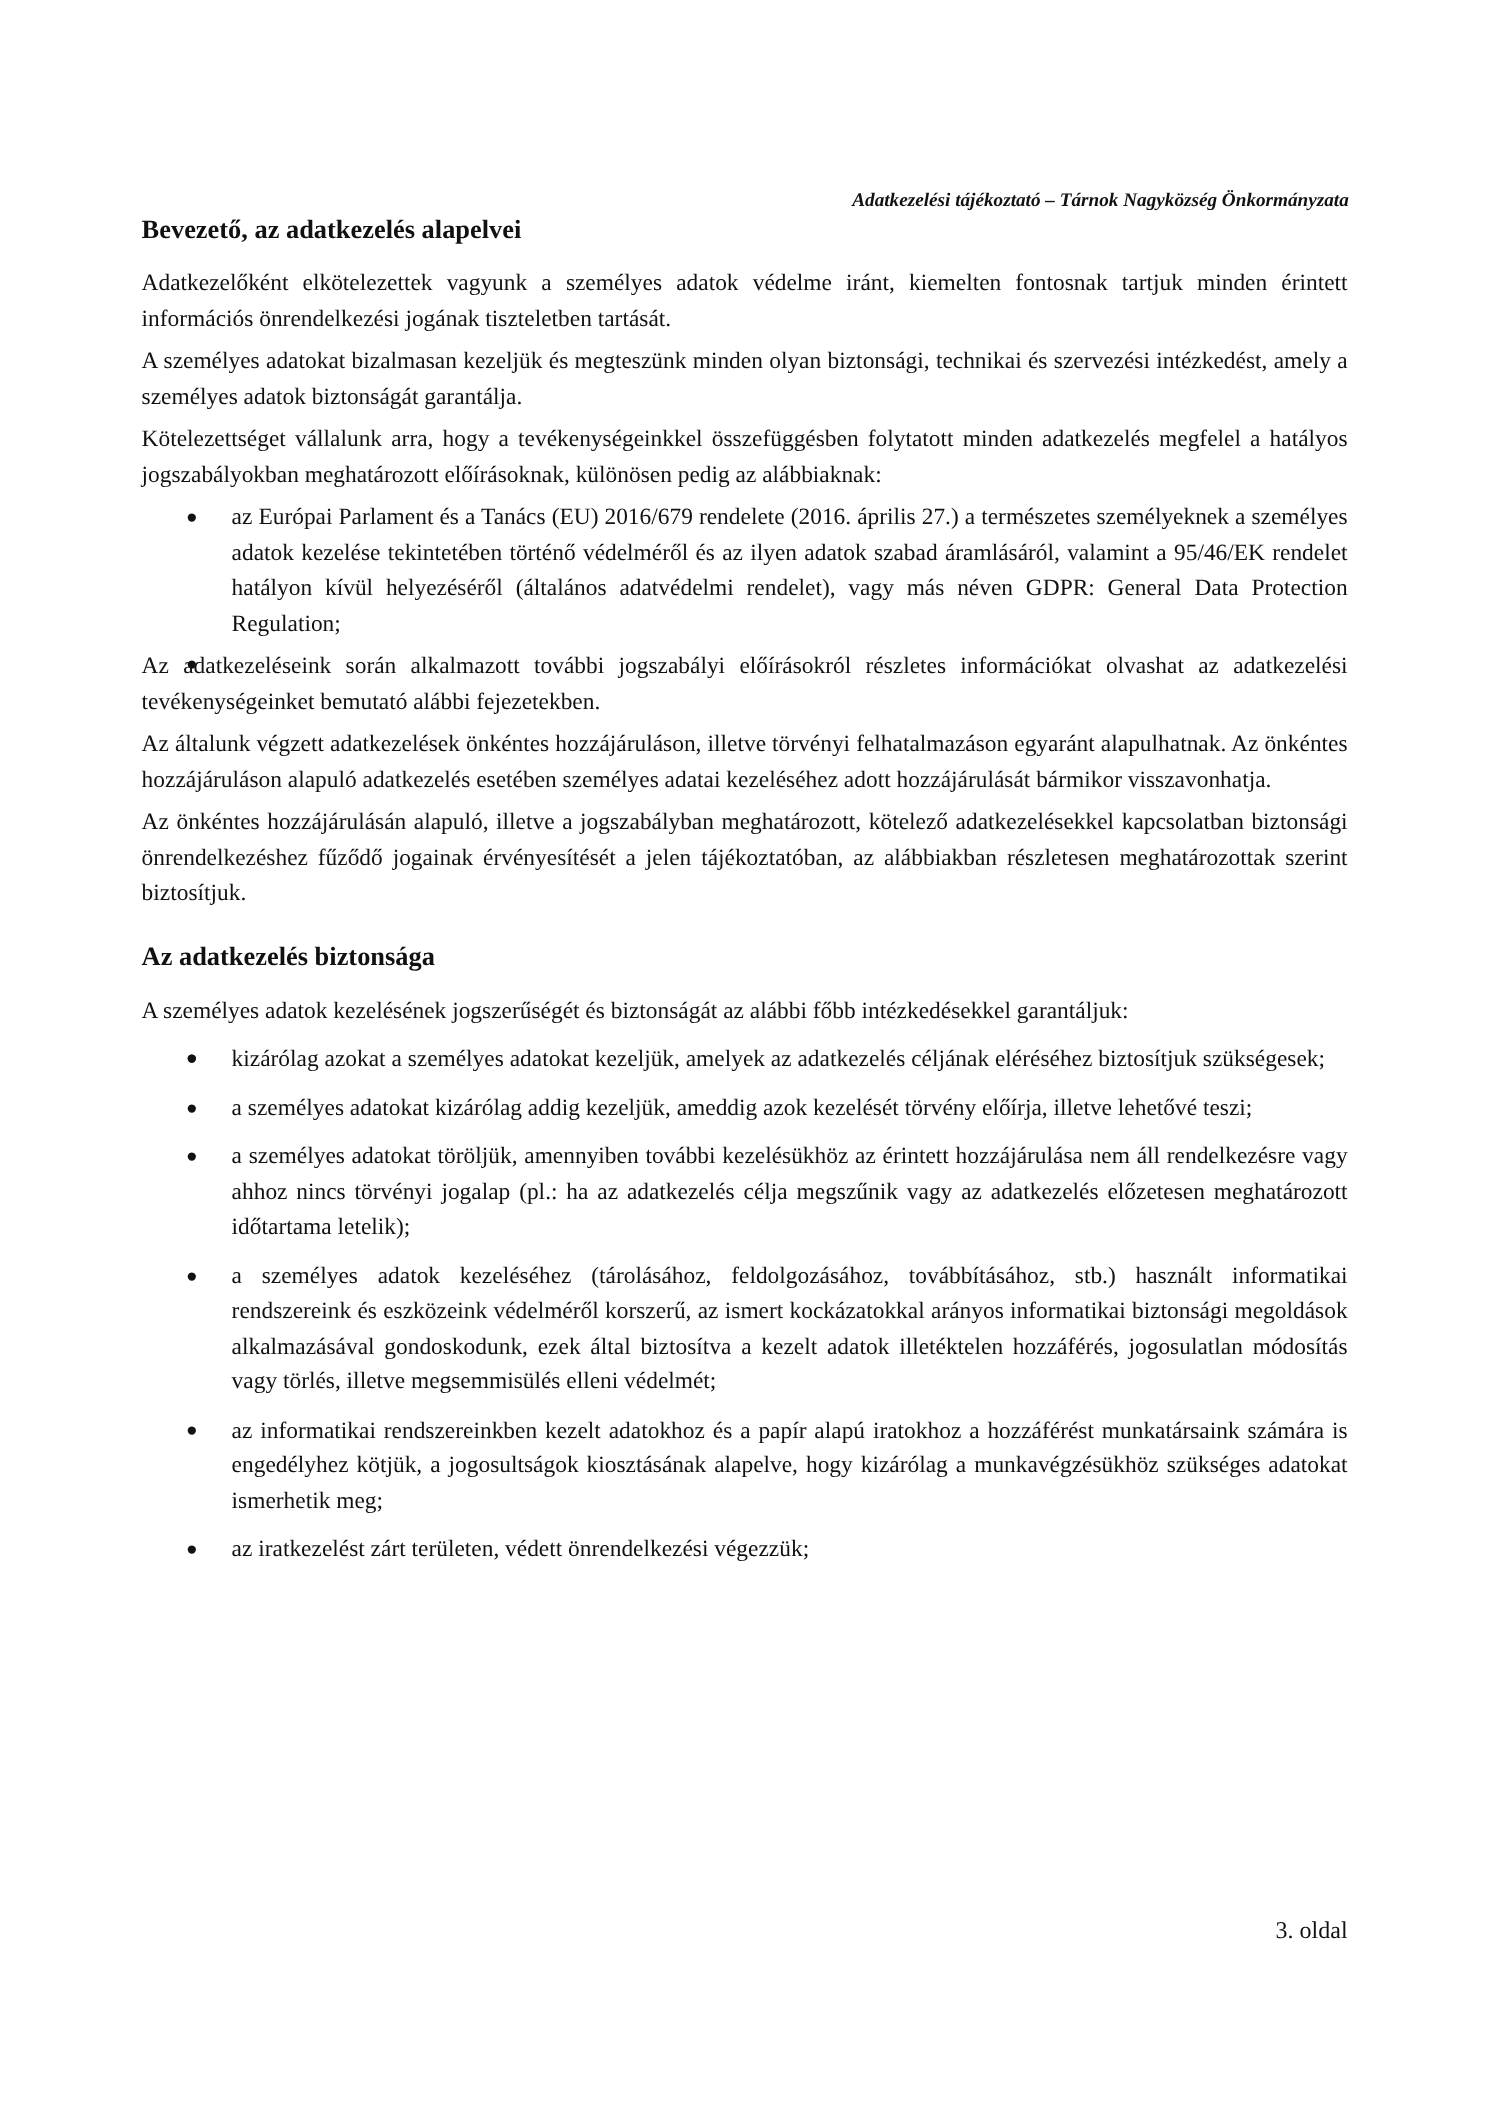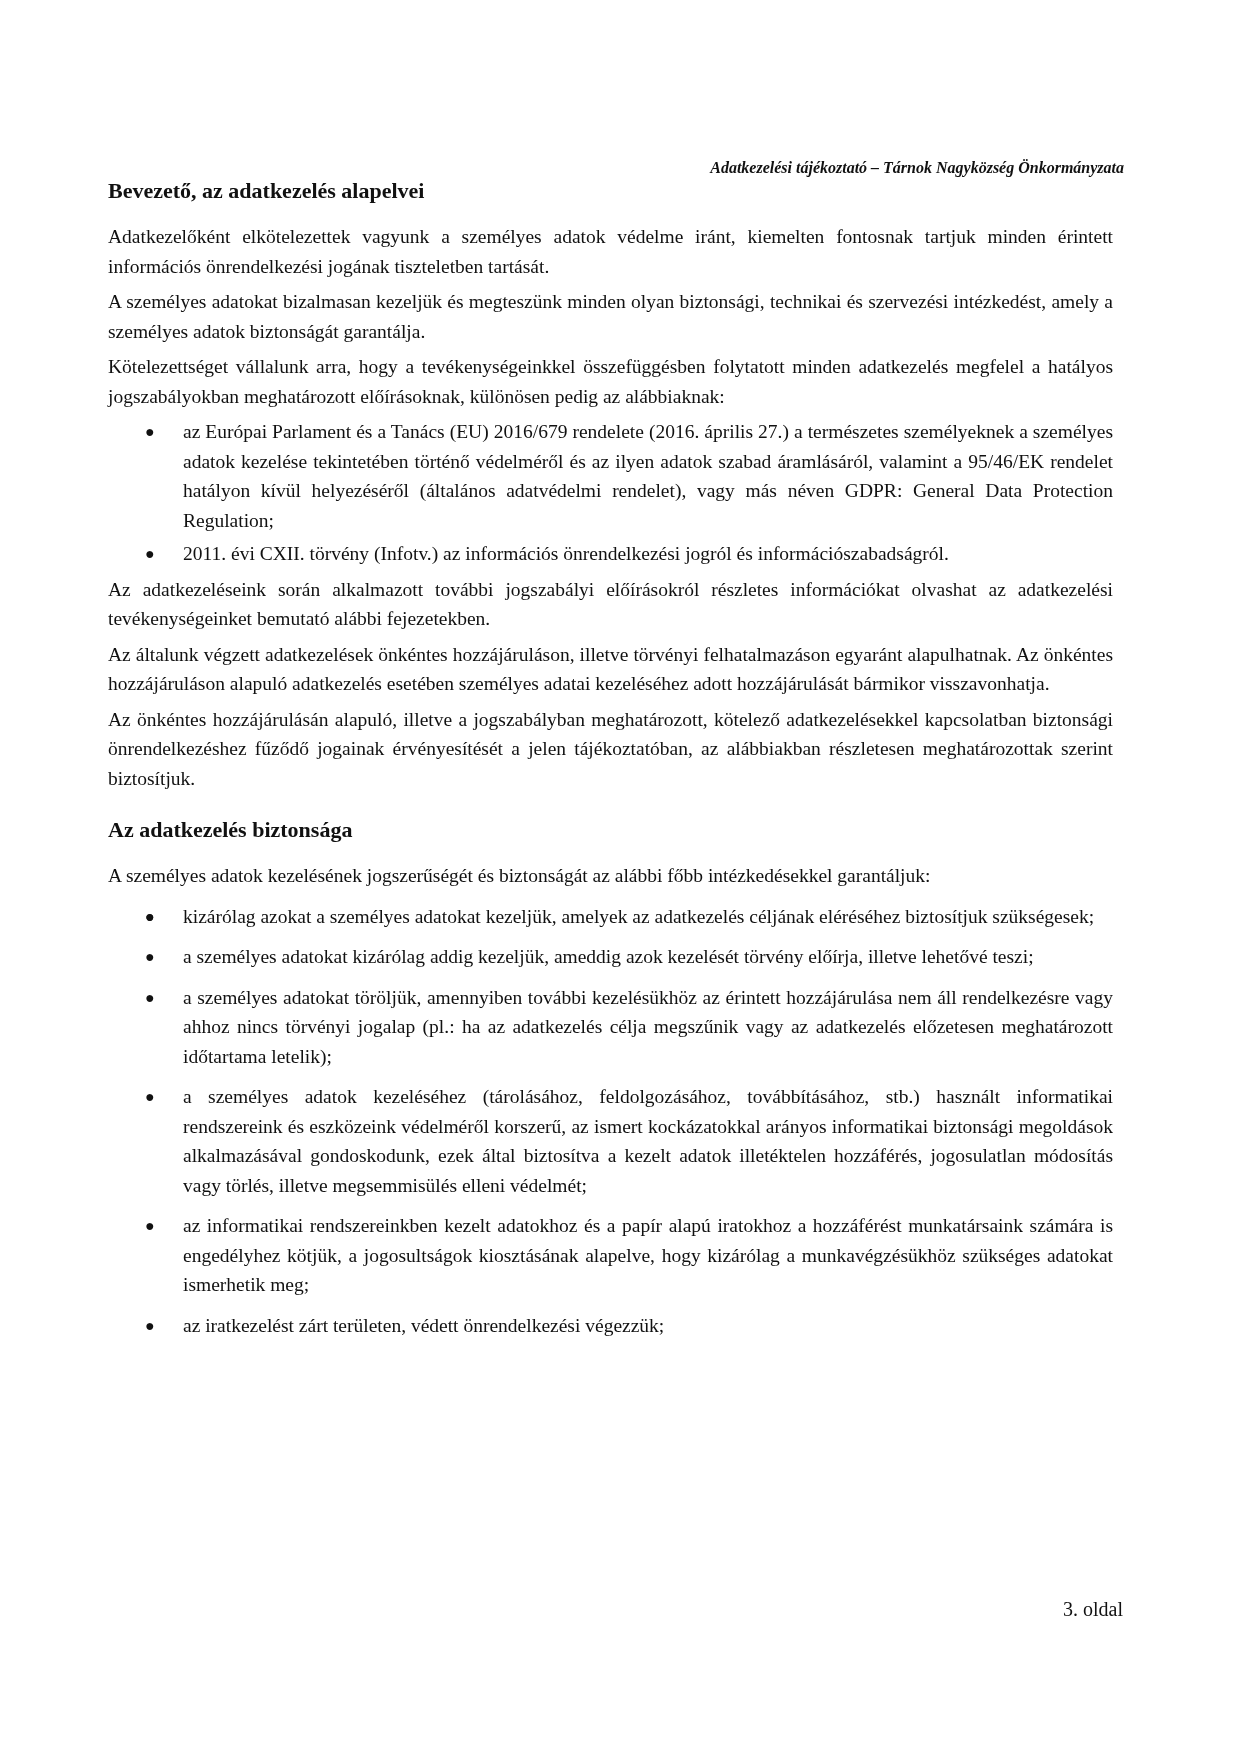--- a/index.html
+++ b/index.html
@@ -8,21 +8,21 @@
       font-family: "Liberation Serif", "DejaVu Serif", serif;
       color: #111111;
     }
     .page-header {
       position: absolute; top: 126px; right: 117px;
       font-style: italic; font-weight: bold; font-size: 16px;
       white-space: nowrap;
       margin-top: 33px;
     }
     .content {
-      position: absolute; left: 108px; top: 176px; width: 1005px;
+      position: absolute; left: 118px; top: 176px; width: 1005px;
       font-size: 19.5px; line-height: 29.5px; text-align: justify;
     }
     h2 {
       font-size: 22px; font-weight: bold; margin: 0 0 16px 0; line-height: 30px;
     }
     h2.second { margin-top: 22px; }
     p { margin: 0 0 6px 0; }
     ul { list-style: none; margin: 0 0 6px 0; padding: 0; }
     ul li {
       position: relative; padding-left: 75px; margin-bottom: 9px;
@@ -41,21 +41,21 @@
 
 <div class="page-header">Adatkezelési tájékoztató – Tárnok Nagyközség Önkormányzata</div>
 
 <div class="content">
   <h2>Bevezető, az adatkezelés alapelvei</h2>
   <p>Adatkezelőként elkötelezettek vagyunk a személyes adatok védelme iránt, kiemelten fontosnak tartjuk minden érintett információs önrendelkezési jogának tiszteletben tartását.</p>
   <p>A személyes adatokat bizalmasan kezeljük és megteszünk minden olyan biztonsági, technikai és szervezési intézkedést, amely a személyes adatok biztonságát garantálja.</p>
   <p>Kötelezettséget vállalunk arra, hogy a tevékenységeinkkel összefüggésben folytatott minden adatkezelés megfelel a hatályos jogszabályokban meghatározott előírásoknak, különösen pedig az alábbiaknak:</p>
   <ul class="tight">
     <li><span class="bullet">●</span><span>az Európai Parlament és a Tanács (EU) 2016/679 rendelete (2016. április 27.) a természetes személyeknek a személyes adatok kezelése tekintetében történő védelméről és az ilyen adatok szabad áramlásáról, valamint a 95/46/EK rendelet hatályon kívül helyezéséről (általános adatvédelmi rendelet), vagy más néven GDPR: General Data Protection Regulation;</span></li>
-    <li><span class="bullet">●</span><span>2011. évi CXII. törvény (Infotv.) az információs önrendelkezési jogról és információszabadságról.</span></li>
+    <li><span class="bullet">●</span></li>
   </ul>
   <p>Az adatkezeléseink során alkalmazott további jogszabályi előírásokról részletes információkat olvashat az adatkezelési tevékenységeinket bemutató alábbi fejezetekben.</p>
   <p>Az általunk végzett adatkezelések önkéntes hozzájáruláson, illetve törvényi felhatalmazáson egyaránt alapulhatnak. Az önkéntes hozzájáruláson alapuló adatkezelés esetében személyes adatai kezeléséhez adott hozzájárulását bármikor visszavonhatja.</p>
   <p>Az önkéntes hozzájárulásán alapuló, illetve a jogszabályban meghatározott, kötelező adatkezelésekkel kapcsolatban biztonsági önrendelkezéshez fűződő jogainak érvényesítését a jelen tájékoztatóban, az alábbiakban részletesen meghatározottak szerint biztosítjuk.</p>
 
   <h2 class="second">Az adatkezelés biztonsága</h2>
   <p>A személyes adatok kezelésének jogszerűségét és biztonságát az alábbi főbb intézkedésekkel garantáljuk:</p>
   <ul class="sec">
     <li><span class="bullet">●</span></li>
     <li><span class="bullet">●</span><span>kizárólag azokat a személyes adatokat kezeljük, amelyek az adatkezelés céljának eléréséhez biztosítjuk szükségesek;</span></li>

